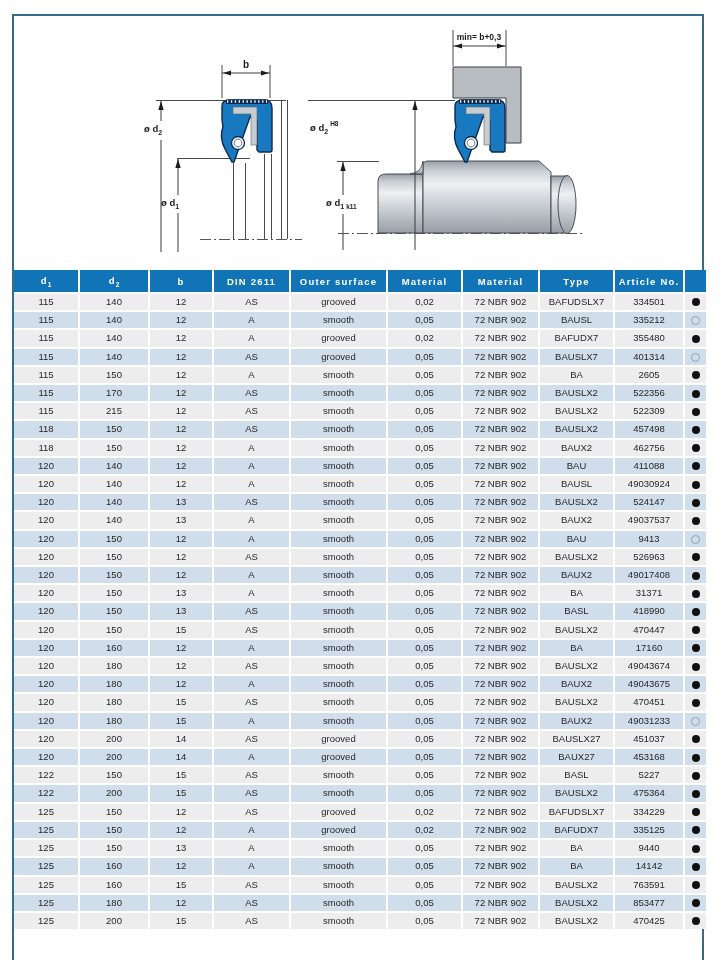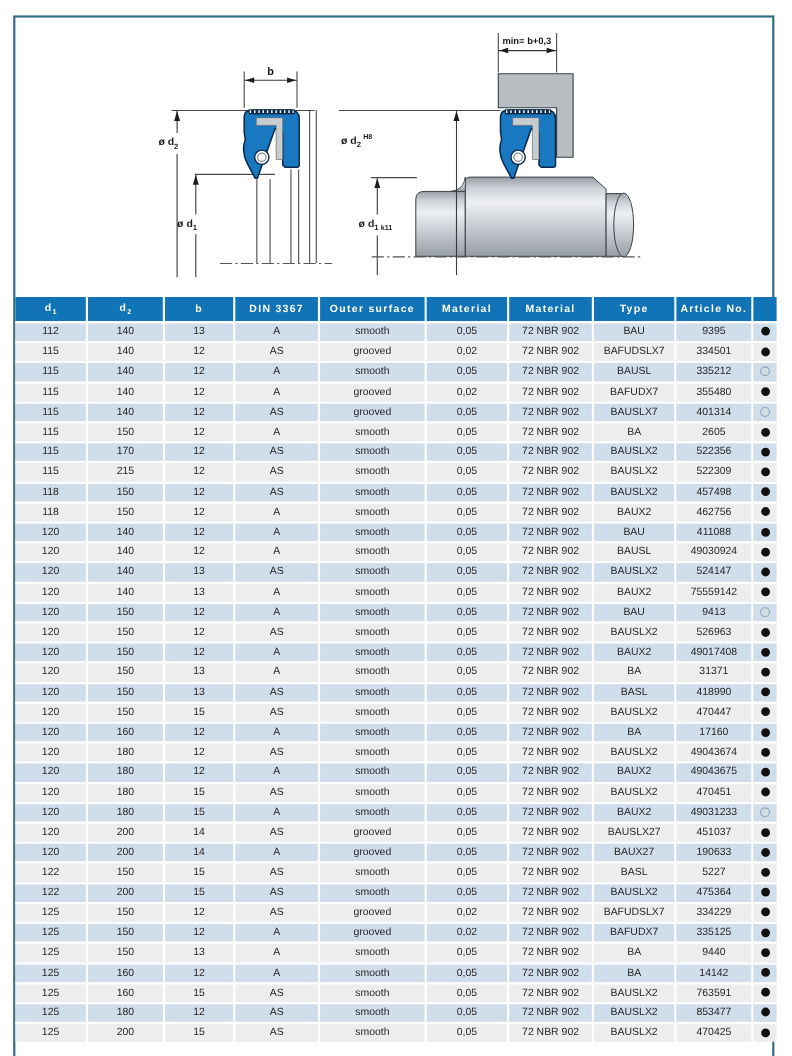--- a/index.html
+++ b/index.html
@@ -145,42 +145,30 @@
     <col style="width:77px">
       <col style="width:75px">
       <col style="width:70px">
     <col style="width:21px">
   </colgroup>
   <thead>
     <tr>
       <th><span>d</span><sub>1</sub></th>
       <th><span>d</span><sub>2</sub></th>
       <th><span>b</span></th>
-      <th><span>DIN 3367</span></th>
+      <th><span>DIN 2611</span></th>
       <th><span>Outer surface</span></th>
       <th><span>Material</span></th>
       <th><span>Material</span></th>
       <th><span>Type</span></th>
       <th><span>Article No.</span></th>
       <th></th>
     </tr>
   </thead>
   <tbody>
-      <tr class="row-blue">
-        <td>112</td>
-        <td>140</td>
-        <td>13</td>
-        <td>A</td>
-        <td>smooth</td>
-        <td>0,05</td>
-        <td>72 NBR 902</td>
-        <td>BAU</td>
-        <td>9395</td>
-        <td><span class="dot filled"></span></td>
-      </tr>
       <tr class="row-gray">
         <td>115</td>
         <td>140</td>
         <td>12</td>
         <td>AS</td>
         <td>grooved</td>
         <td>0,02</td>
         <td>72 NBR 902</td>
         <td>BAFUDSLX7</td>
         <td>334501</td>
@@ -320,21 +308,21 @@
       </tr>
       <tr class="row-gray">
         <td>120</td>
         <td>140</td>
         <td>13</td>
         <td>A</td>
         <td>smooth</td>
         <td>0,05</td>
         <td>72 NBR 902</td>
         <td>BAUX2</td>
-        <td>75559142</td>
+        <td>49037537</td>
         <td><span class="dot filled"></span></td>
       </tr>
       <tr class="row-blue">
         <td>120</td>
         <td>150</td>
         <td>12</td>
         <td>A</td>
         <td>smooth</td>
         <td>0,05</td>
         <td>72 NBR 902</td>
@@ -476,21 +464,21 @@
       </tr>
       <tr class="row-blue">
         <td>120</td>
         <td>200</td>
         <td>14</td>
         <td>A</td>
         <td>grooved</td>
         <td>0,05</td>
         <td>72 NBR 902</td>
         <td>BAUX27</td>
-        <td>190633</td>
+        <td>453168</td>
         <td><span class="dot filled"></span></td>
       </tr>
       <tr class="row-gray">
         <td>122</td>
         <td>150</td>
         <td>15</td>
         <td>AS</td>
         <td>smooth</td>
         <td>0,05</td>
         <td>72 NBR 902</td>

